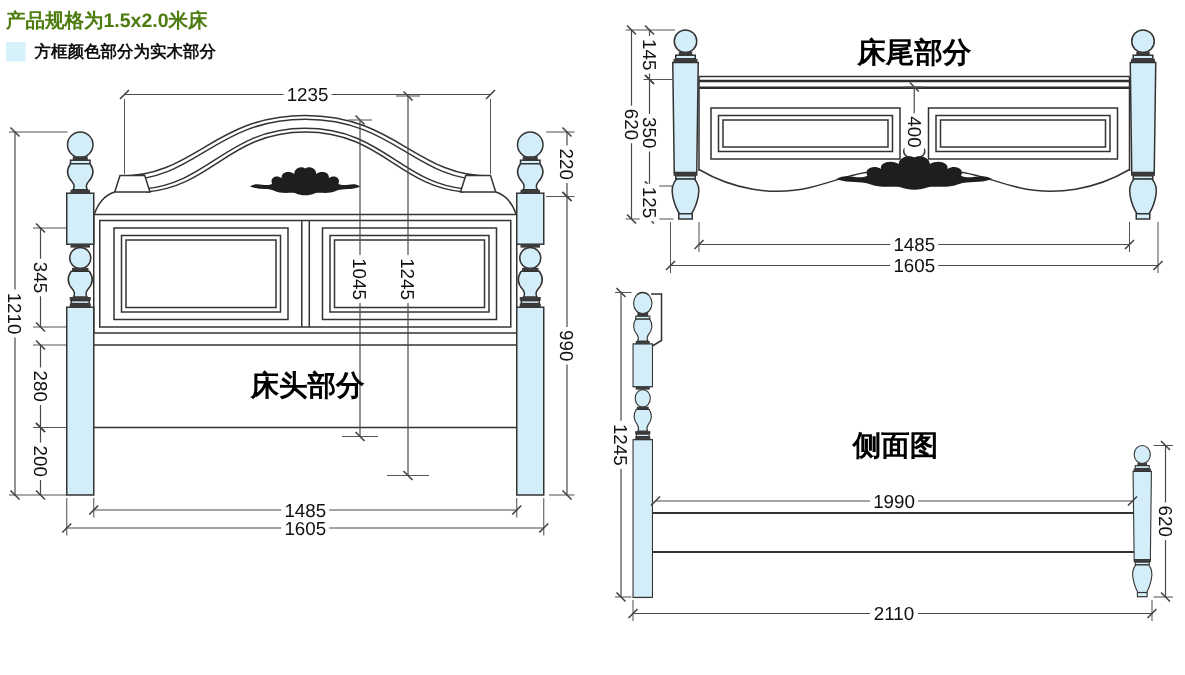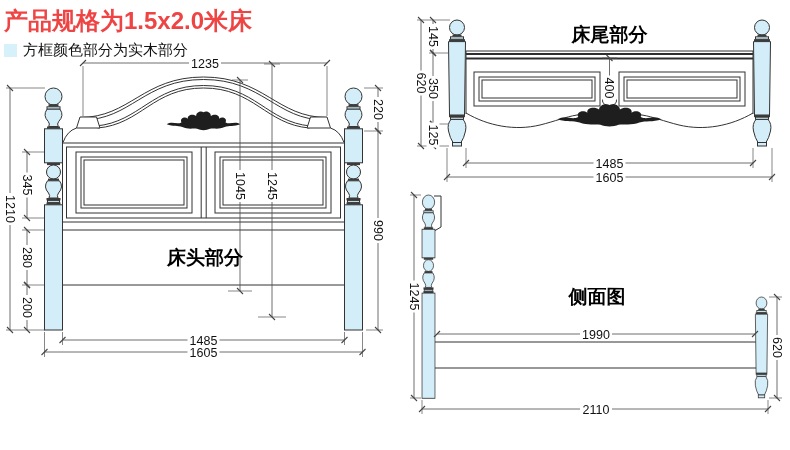--- a/index.html
+++ b/index.html
@@ -1,22 +1,22 @@
 <!DOCTYPE html>
 <html><head>
 <meta charset="utf-8">
 <style>
   html,body{margin:0;padding:0;background:#fff;}
   .stage{position:relative;width:790px;height:450px;background:#fff;overflow:hidden;
          font-family:"Liberation Sans","DejaVu Sans",sans-serif;}
   .hdr{position:absolute;left:4px;top:5px;z-index:2;}
-  .ttl{font-size:24px;font-weight:700;color:#ef4444;}
+  .ttl{font-size:13px;font-weight:700;color:#4d7c0f;}
   .lgd{display:flex;align-items:center;gap:6px;margin-top:4px;}
   .sw{width:13px;height:13px;background:#d6f1f9;display:inline-block;}
-  .lgt{font-size:15px;font-weight:400;color:#111;}
+  .lgt{font-size:11px;font-weight:700;color:#111;}
   svg{position:absolute;left:0;top:0;}
   .nf{fill:none;stroke:#333;stroke-width:1;}
   .ln{fill:none;stroke:#333;stroke-width:1.2;}
   .lnk{fill:none;stroke:#2e2e2e;stroke-width:1.8;}
   .pnl{fill:#fff;stroke:#333;stroke-width:1;}
   .wood{fill:#d3eef8;stroke:#333;stroke-width:1;}
   .woodd{fill:#3c3c3c;stroke:none;}
   .dim{fill:none;stroke:#4a4a4a;stroke-width:0.8;}
   .ext{fill:none;stroke:#555;stroke-width:0.7;}
   .bg{fill:#fff;}

